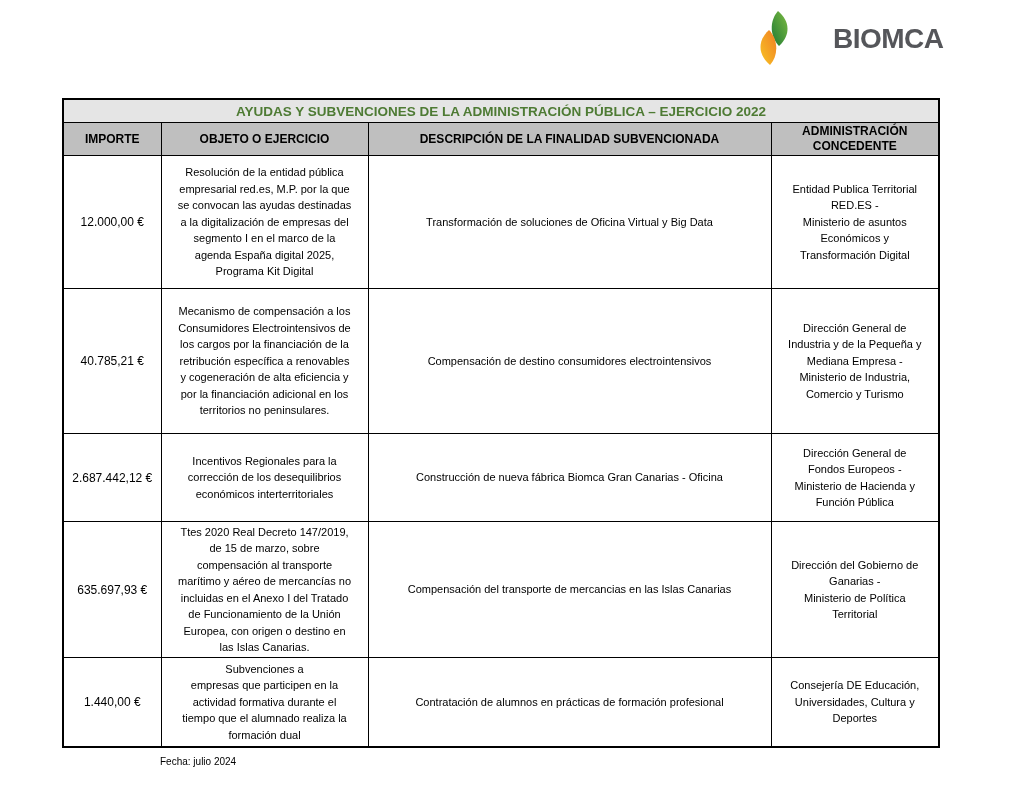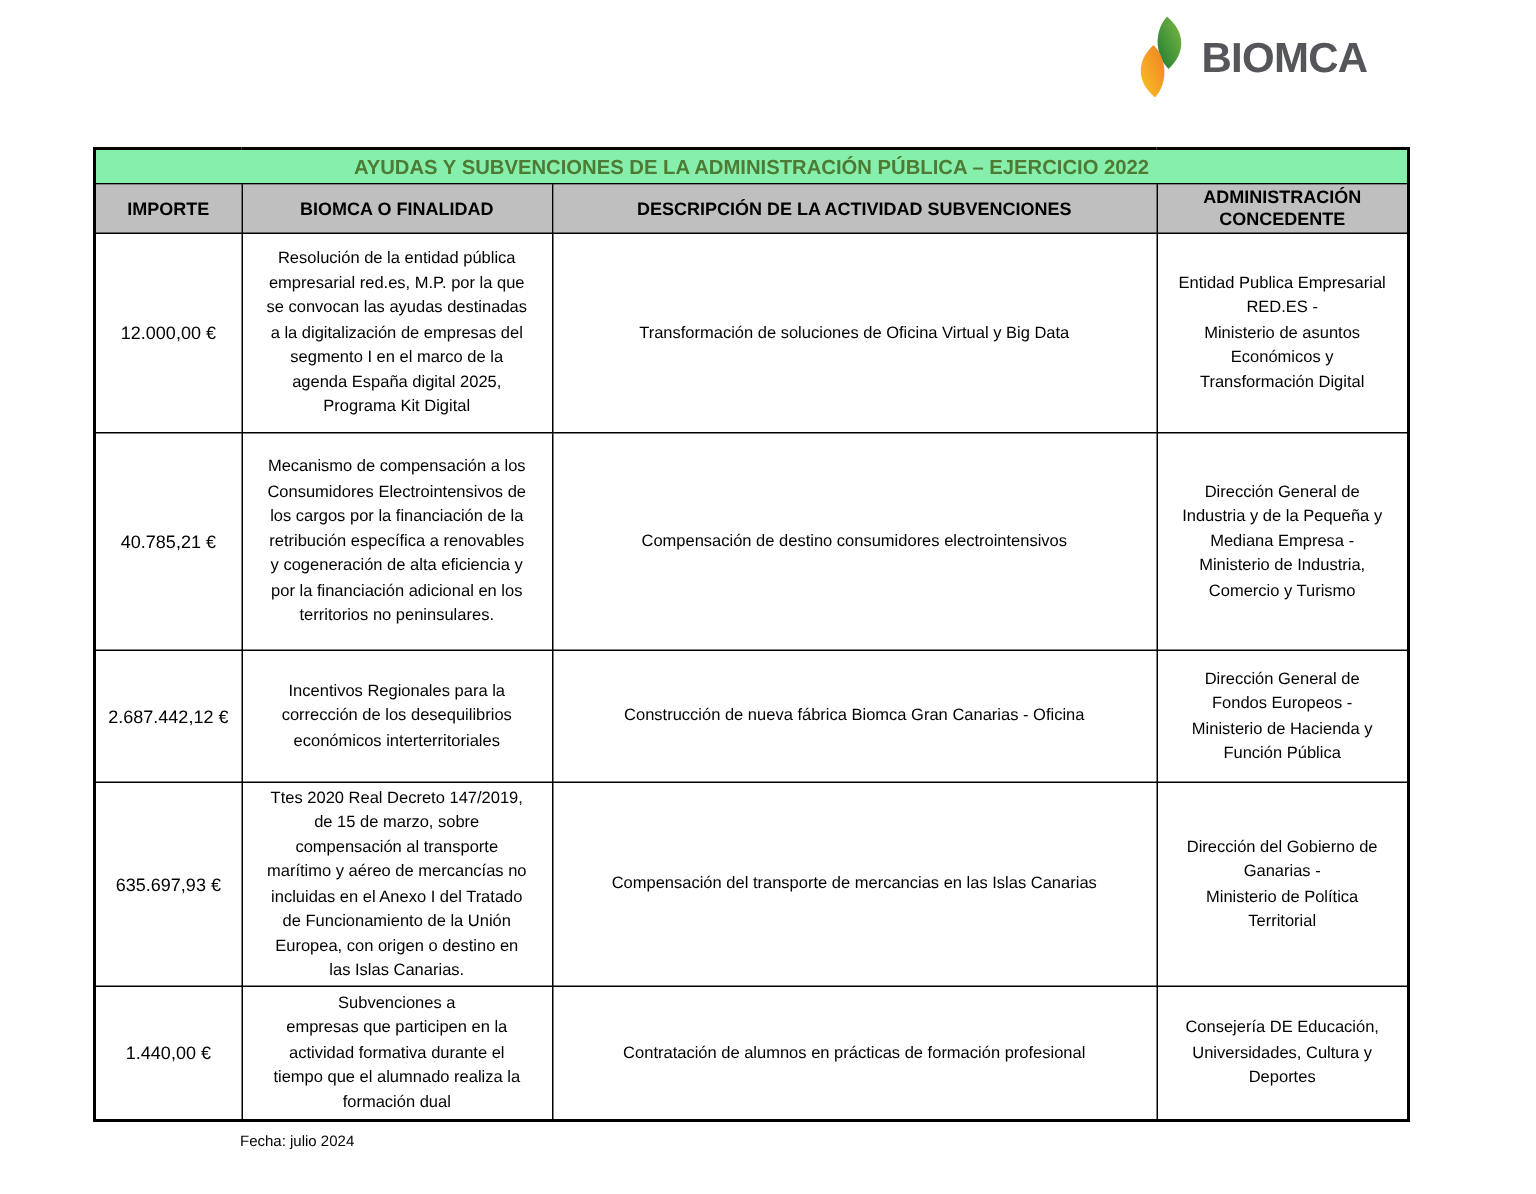--- a/index.html
+++ b/index.html
@@ -7,21 +7,21 @@
     width: 1024px; height: 796px;
     background: #ffffff;
     font-family: "Liberation Sans", sans-serif;
     position: relative;
     color: #000;
   }
 
   
   .logo {
     position: absolute; top: 10px; left: 756px;
-    display: flex; align-items: center;
+    display: flex; align-items: center; gap: 32px;
   }
   .logo-icon { width: 38px; height: 56px; flex: 0 0 auto; }
   .logo-text {
     font-size: 28px; font-weight: bold;
     color: #55565A; letter-spacing: -0.5px;
     margin-left: 7px; margin-top: 2px;
   }
 
   
   .table-wrap { position: absolute; left: 62px; top: 98px; }
@@ -37,21 +37,21 @@
     text-align: center;
     vertical-align: middle;
     white-space: pre-line;
     overflow: hidden;
   }
   tr.title-row th {
     height: 20px;
     font-size: 13.5px;
     font-weight: bold;
     color: #4E7B34;
-    background: #86efac;
+    background: #e5e5e5;
     white-space: nowrap;
   }
   tr.head-row th {
     height: 29px;
     background: #BFBFBF;
     font-size: 12px;
     font-weight: bold;
     line-height: 1.25;
   }
   tbody td {
@@ -99,38 +99,38 @@
       <col style="width:207px">
       <col style="width:403px">
       <col style="width:168px">
     </colgroup>
     <thead>
       <tr class="title-row">
         <th colspan="4">AYUDAS Y SUBVENCIONES DE LA ADMINISTRACIÓN PÚBLICA – EJERCICIO 2022</th>
       </tr>
       <tr class="head-row">
         <th>IMPORTE</th>
-        <th>BIOMCA O FINALIDAD</th>
-        <th>DESCRIPCIÓN DE LA ACTIVIDAD SUBVENCIONES</th>
+        <th>OBJETO O EJERCICIO</th>
+        <th>DESCRIPCIÓN DE LA FINALIDAD SUBVENCIONADA</th>
         <th>ADMINISTRACIÓN
 CONCEDENTE</th>
       </tr>
     </thead>
     <tbody>
       <tr class="r0">
         <td class="importe">12.000,00 €</td>
         <td>Resolución de la entidad pública
 empresarial red.es, M.P. por la que
 se convocan las ayudas destinadas
 a la digitalización de empresas del
 segmento I en el marco de la
 agenda España digital 2025,
 Programa Kit Digital</td>
         <td>Transformación de soluciones de Oficina Virtual y Big Data</td>
-        <td>Entidad Publica Empresarial
+        <td>Entidad Publica Territorial
 RED.ES -
 Ministerio de asuntos
 Económicos y
 Transformación Digital</td>
       </tr>
       <tr class="r1">
         <td class="importe">40.785,21 €</td>
         <td>Mecanismo de compensación a los
 Consumidores Electrointensivos de
 los cargos por la financiación de la

